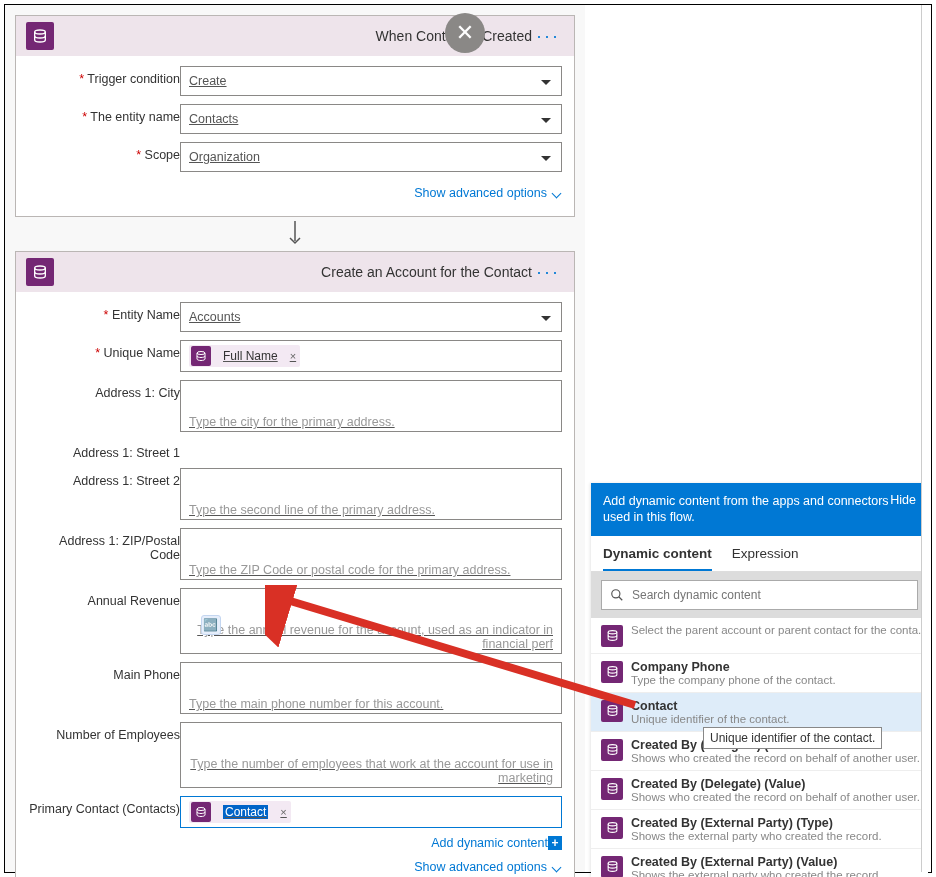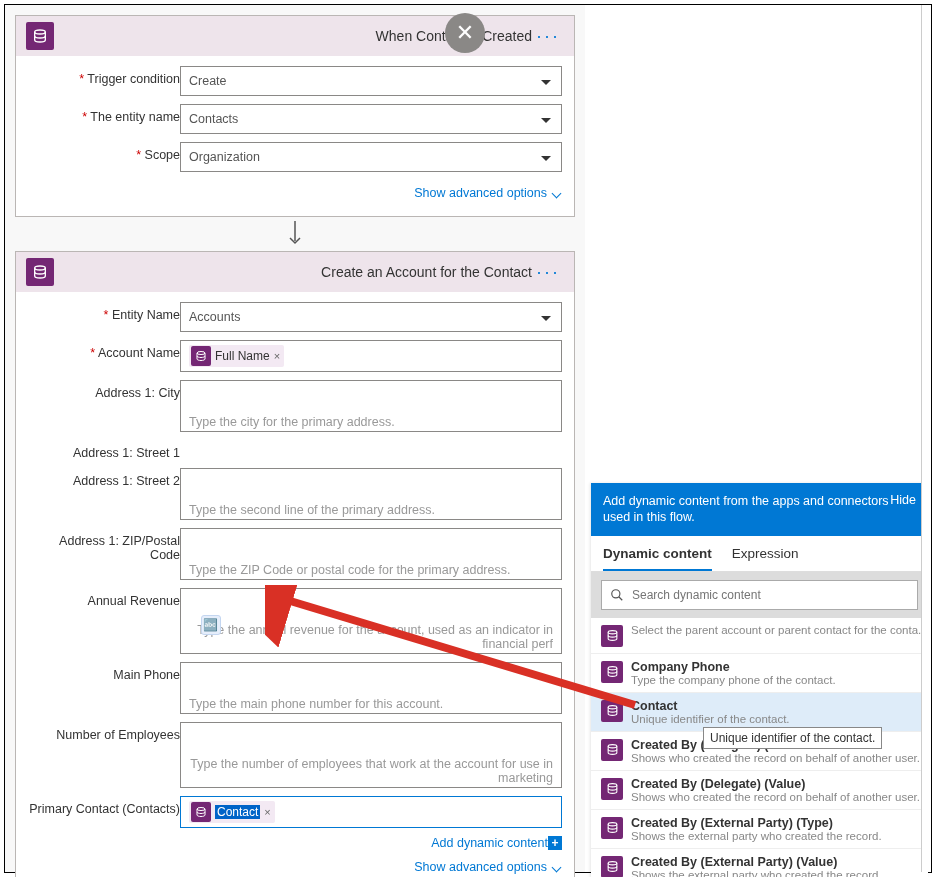--- a/index.html
+++ b/index.html
@@ -89,38 +89,39 @@
       flex: 1;
       border: 1px solid #8a8886;
       background: #fff;
       min-height: 30px;
       display: flex;
       align-items: center;
       padding: 2px 8px;
       position: relative;
       font-size: 12.5px;
       color: #555;
+      text-decoration: underline;
     }
     .form-control.select::after {
       content: "";
       position: absolute;
       right: 10px;
       top: 50%;
       margin-top: -1px;
       border-left: 5px solid transparent;
       border-right: 5px solid transparent;
       border-top: 5px solid #333;
     }
     .token {
       display: inline-flex;
       align-items: center;
       background: #f3e9f3;
       border-radius: 2px;
       padding: 1px 4px 1px 2px;
-      gap: 4px;
+      gap: 12px;
       margin: 2px 0;
     }
     .token .mini-cds {
       width: 20px;
       height: 20px;
       background: #742774;
       border-radius: 2px;
       display: flex;
       align-items: center;
       justify-content: center;
@@ -389,21 +390,21 @@
         <span class="card-more">···</span>
       </div>
       <div class="card-body">
         <div class="form-row">
           <div class="form-label req">Entity Name</div>
           <div class="form-control select">
               <span>Accounts</span>
             </div>
         </div>
         <div class="form-row">
-          <div class="form-label req">Account Name</div>
+          <div class="form-label req">Unique Name</div>
           <div class="form-control">
             <span class="token">
               <span class="mini-cds">
                   <svg viewBox="0 0 24 24" fill="none" stroke="currentColor" stroke-width="2">
                     <ellipse cx="12" cy="6" rx="8" ry="3"></ellipse>
                     <path d="M4 6v6c0 1.7 3.6 3 8 3s8-1.3 8-3V6"></path>
                     <path d="M4 12v6c0 1.7 3.6 3 8 3s8-1.3 8-3v-6"></path>
                   </svg>
                 </span>
               <span class="token-label">Full Name</span>

